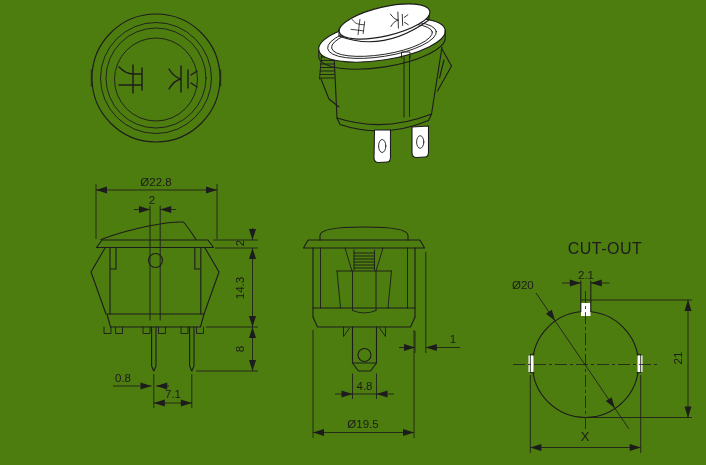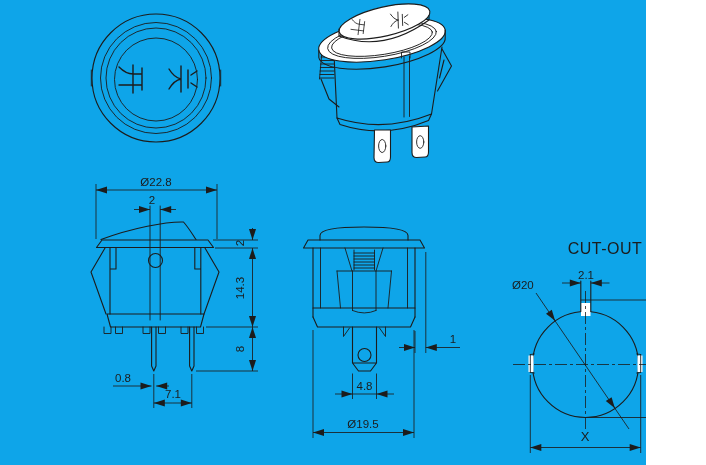--- a/index.html
+++ b/index.html
@@ -1,16 +1,16 @@
 <!DOCTYPE html>
 <html><head>
 <meta charset="utf-8">
 <style>
   html,body{margin:0;padding:0;background:#fff;}
-  .canvas{position:relative;width:646px;height:465px;background:#0ea5e9;overflow:hidden;}
+  .canvas{position:relative;width:706px;height:465px;background:#4d7c0f;overflow:hidden;}
   svg{display:block;}
   .part{fill:none;stroke:#1c1c1c;stroke-width:1.1;stroke-linejoin:round;stroke-linecap:round;}
   .thin{stroke-width:0.9;}
   .dim{fill:none;stroke:#1c1c1c;stroke-width:0.85;stroke-linecap:butt;}
   .cl{fill:none;stroke:#1c1c1c;stroke-width:0.8;stroke-dasharray:12 3 3 3;}
   .white{fill:#ffffff;}
   .mask{fill:#ffffff;stroke:none;}
   text{font-family:"Liberation Sans",sans-serif;font-size:11.5px;fill:#1c1c1c;}
   .title{font-size:16px;letter-spacing:0.5px;}
   .big{font-size:13px;}

